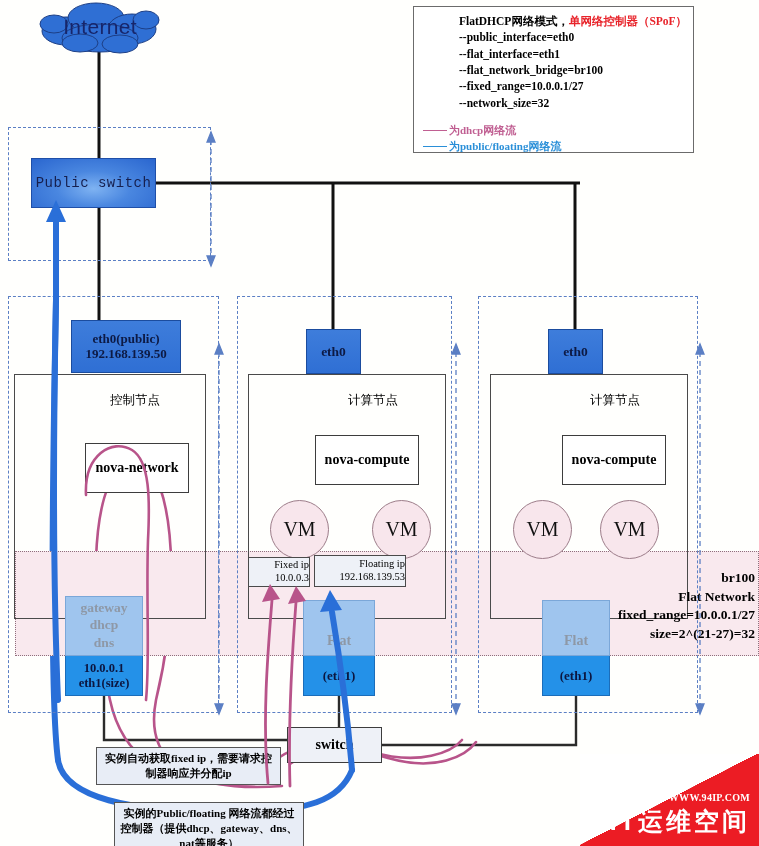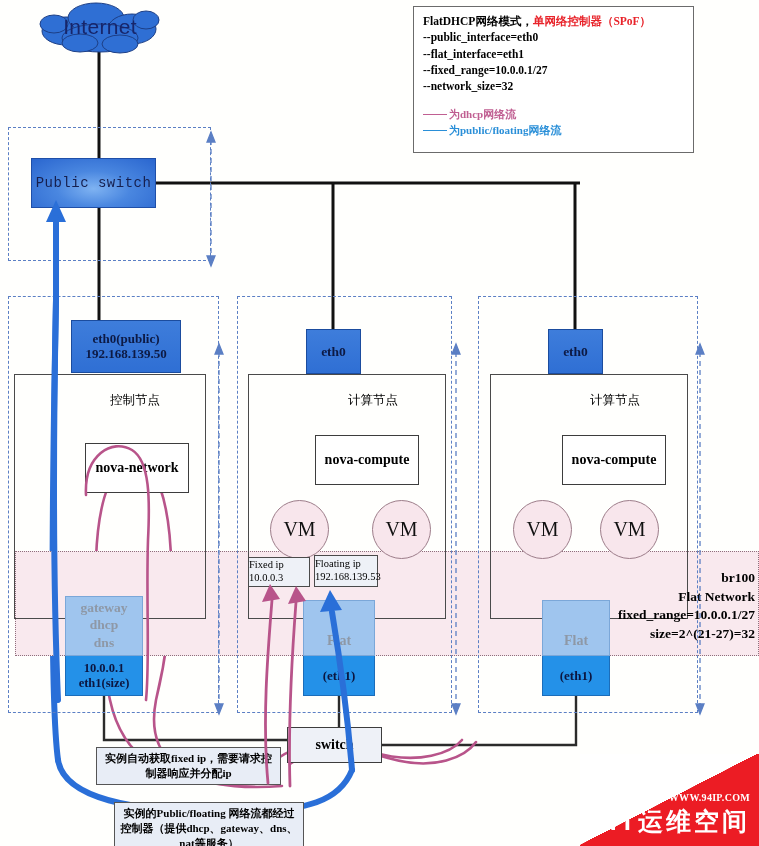--- a/index.html
+++ b/index.html
@@ -141,28 +141,28 @@
   #vm1 { left: 270px; top: 500px; }
   #vm2 { left: 372px; top: 500px; }
   #vm3 { left: 513px; top: 500px; }
   #vm4 { left: 600px; top: 500px; }
 
   
   .iptag {
     border: 1px solid #4a4a4a;
     background: #eef1f7;
     display: flex; flex-direction: column;
-    align-items: flex-start; justify-content: center;
+    align-items: flex-end; justify-content: center;
     font-family: "Liberation Serif", serif;
     font-size: 10.5px; color: #000;
     line-height: 1.22;
     z-index: 30;
   }
   #tag-fixed    { left: 248px; top: 557px; width: 62px; height: 30px; }
-  #tag-floating { left: 314px; top: 555px; width: 64px; height: 32px; }
+  #tag-floating { left: 314px; top: 555px; width: 92px; height: 32px; }
 
   
   .bridge { z-index: 26; }
   .bridge .top {
     background: #9fc5ee; border: 1px solid #7ba7d8;
     display: flex; align-items: flex-end; justify-content: center;
     font-family: "Liberation Serif", serif;
     font-weight: bold; color: #8e98a6;
   }
   .bridge .bot {
@@ -217,21 +217,21 @@
     background: #ffffff;
     padding: 6px 9px 0 9px;
     z-index: 30;
   }
   #notebox .l {
     font-family: "Liberation Serif", serif;
     font-size: 11.5px; color: #000;
     line-height: 1.42;
     white-space: nowrap;
   }
-  #notebox .l.b { font-weight: bold; }
+  #notebox .l.b { font-weight: bold; margin-left: 36px; }
   #notebox .l0 { font-size: 12px; }
   #notebox .red { color: #e8232a; font-weight: bold; }
   .legrow {
     display: flex; align-items: center;
     font-family: "Liberation Serif", serif;
     font-size: 11px; font-weight: bold;
     white-space: nowrap;
     margin-top: 1px;
   }
   .legrow .dash {
@@ -462,20 +462,21 @@
     </g>
   </svg>
 
   <div class="abs callout" id="callout-dhcp">实例自动获取fixed ip，需要请求控制器响应并分配ip</div>
   <div class="abs callout" id="callout-public">实例的Public/floating 网络流都经过控制器（提供dhcp、gateway、dns、nat等服务）</div>
 
   <div class="abs" id="notebox">
     <div class="l b"><span>FlatDHCP网络模式，</span><span class="red">单网络控制器（SPoF）</span></div>
     <div class="l b">--public_interface=eth0</div>
     <div class="l b">--flat_interface=eth1</div>
+    <div class="l b">--flat_network_bridge=br100</div>
     <div class="l b">--fixed_range=10.0.0.1/27</div>
     <div class="l b">--network_size=32</div>
     <div id="legend-gap"></div>
     <div class="legrow dhcp">
       <span class="dash"></span>
       <span>为dhcp网络流</span>
     </div>
     <div class="legrow pub">
       <span class="dash"></span>
       <span>为public/floating网络流</span>

